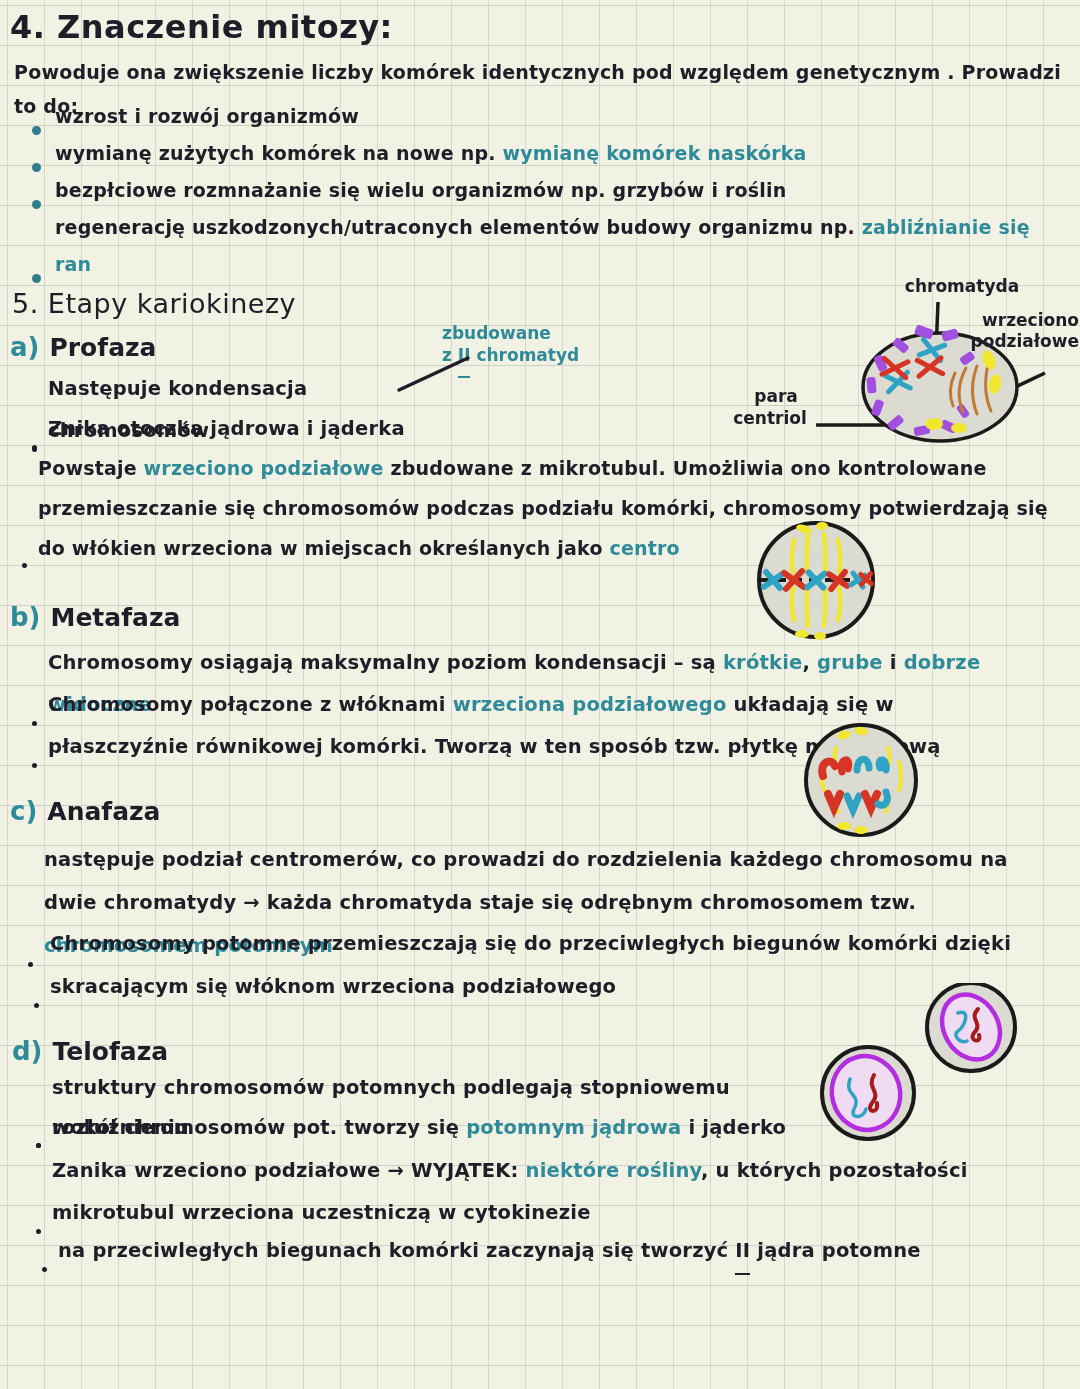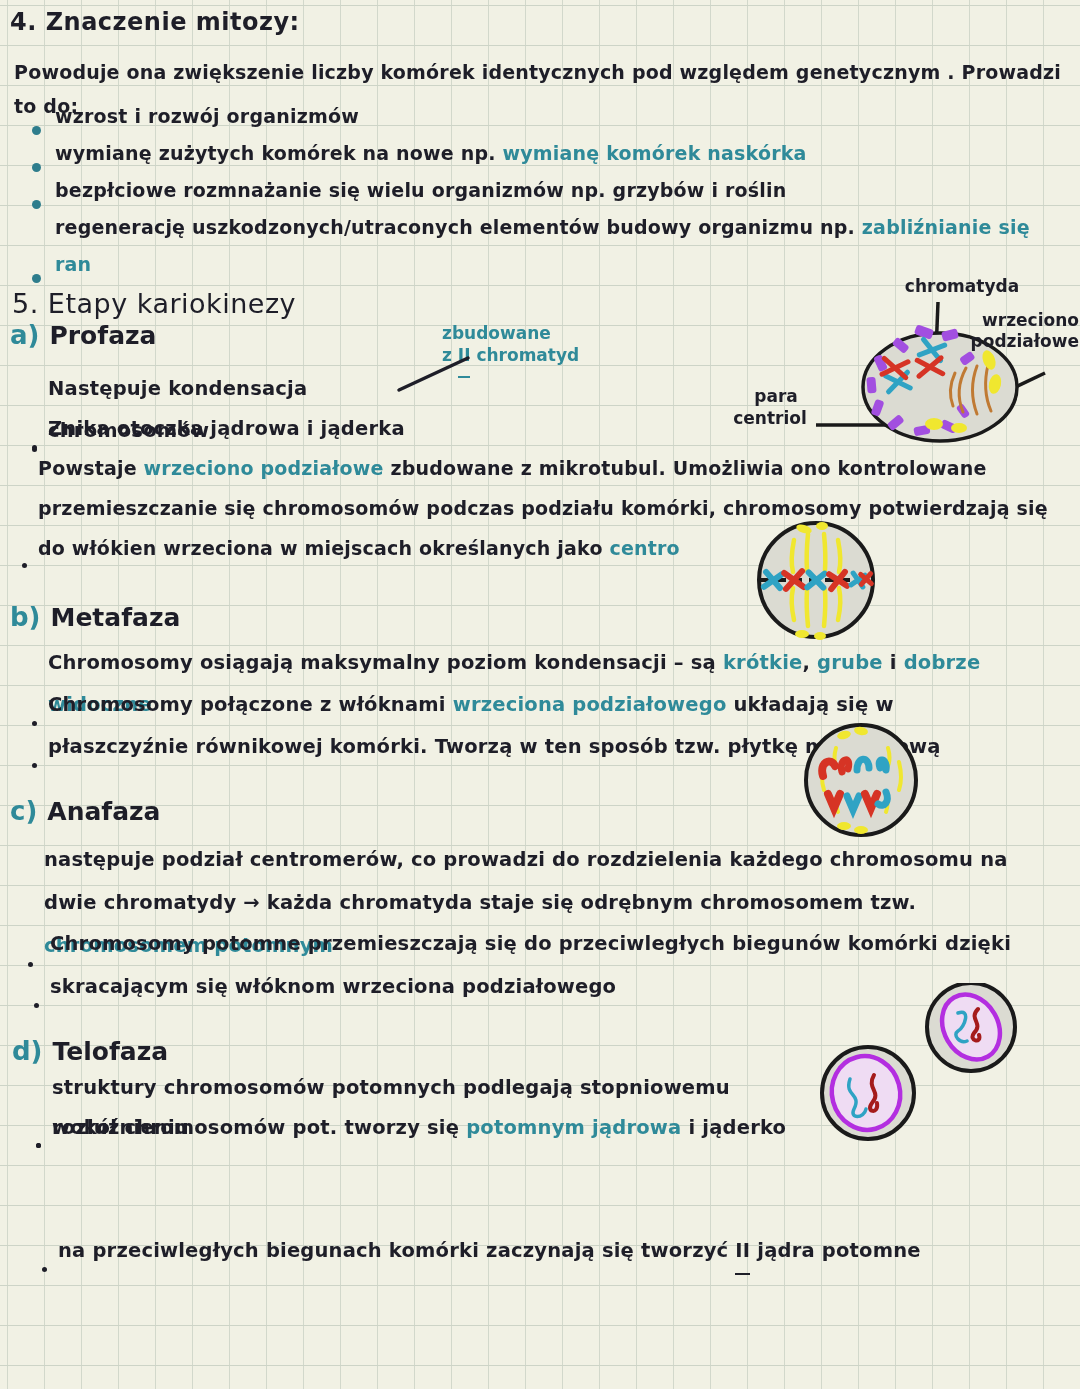--- a/index.html
+++ b/index.html
@@ -13,21 +13,21 @@
     background-size:37px 40px;
     background-position:7px 5px;
     font-family:"DejaVu Sans", sans-serif;
     color:#1e1e28;
     overflow:hidden;
   }
   .abs{position:absolute;}
   .c-dark{color:#1e1e28;}
   .c-teal{color:#2f8a99;}
   .u{border-bottom:2px solid currentColor;padding-bottom:11px;}
-  .h-main{font-size:24px;font-weight:700;letter-spacing:.5px;}
+  .h-main{font-size:32px;font-weight:700;letter-spacing:.5px;}
   .h-sec{font-size:27px;font-weight:400;letter-spacing:.5px;}
   .stage-head{font-size:25px;font-weight:700;}
   .stage-head .letter{color:#2f8a99;margin-right:10px;font-size:26px;}
   .body-text{font-size:19px;font-weight:600;line-height:40px;letter-spacing:.2px;}
   .bullet-row{display:flex;align-items:flex-end;}
   .dot{flex:0 0 auto;width:9px;height:9px;border-radius:50%;background:#2e7d8c;margin:13px 14px 0 0;}
   .minidot{flex:0 0 auto;width:5px;height:5px;border-radius:50%;background:#1e1e28;margin:10px 11px 0 6px;}
   .stage-bullet{font-size:19.5px;font-weight:600;line-height:42px;letter-spacing:.2px;}
   .annot{font-size:17px;font-weight:700;line-height:22px;color:#2f8a99;}
   svg text{font-family:"DejaVu Sans", sans-serif;font-weight:700;}
@@ -54,21 +54,21 @@
       <span class="body-text" style="line-height:37px;"><span class="seg c-dark">bezpłciowe rozmnażanie się wielu organizmów np. grzybów i roślin</span></span>
     </div>
     <div class="bullet-row">
       <span class="dot"></span>
       <span class="body-text" style="line-height:37px;"><span class="seg c-dark">regenerację uszkodzonych/utraconych elementów budowy organizmu np. </span><span class="seg c-teal">zabliźnianie się ran</span></span>
     </div>
   </div>
 
   <div class="abs h-sec" style="left:12px;top:288px;">5. Etapy kariokinezy</div>
 
-  <div class="abs stage-head" style="left:10px;top:320px;">
+  <div class="abs stage-head" style="left:10px;top:332px;">
     <span class="letter">a)</span><span>Profaza</span>
   </div>
 
   <div class="abs annot" style="left:442px;top:322px;">
     <div>zbudowane</div>
     <div><span class="seg c-teal">z </span><span class="seg c-teal u">II</span><span class="seg c-teal"> chromatyd</span></div>
   </div>
   <svg class="abs" style="left:393px;top:350px;" width="82" height="46" viewBox="0 0 82 46">
     <line x1="6" y1="40" x2="75" y2="8" stroke="#1e1e28" stroke-width="3.5" stroke-linecap="round"></line>
   </svg>
@@ -253,18 +253,22 @@
     <span class="letter">d)</span><span>Telofaza</span>
   </div>
   <div class="abs bullet-row" style="left:30px;top:1068px;width:780px;">
     <span class="minidot"></span>
     <span class="stage-bullet" style="line-height:40px;"><span class="seg c-dark">struktury chromosomów potomnych podlegają stopniowemu rozluźnieniu</span></span>
   </div>
   <div class="abs bullet-row" style="left:30px;top:1108px;width:780px;">
     <span class="minidot"></span>
     <span class="stage-bullet" style="line-height:40px;"><span class="seg c-dark">wokół chromosomów pot. tworzy się </span><span class="seg c-teal">potomnym jądrowa</span><span class="seg c-dark"> i jąderko</span></span>
   </div>
+  <div class="abs bullet-row" style="left:30px;top:1150px;width:1015px;">
+    <span class="minidot"></span>
+    <span class="stage-bullet" style="line-height:42px;"><span class="seg c-dark">Zanika wrzeciono podziałowe → WYJĄTEK: </span><span class="seg c-teal">niektóre rośliny</span><span class="seg c-dark">, u których pozostałości mikrotubul wrzeciona uczestniczą w cytokinezie</span></span>
+  </div>
   <div class="abs bullet-row" style="left:36px;top:1230px;width:1000px;">
     <span class="minidot"></span>
     <span class="stage-bullet" style="line-height:42px;"><span class="seg c-dark">na przeciwległych biegunach komórki zaczynają się tworzyć </span><span class="seg c-dark u">II</span><span class="seg c-dark"> jądra potomne</span></span>
   </div>
 
 </div>
 
 </body></html>

